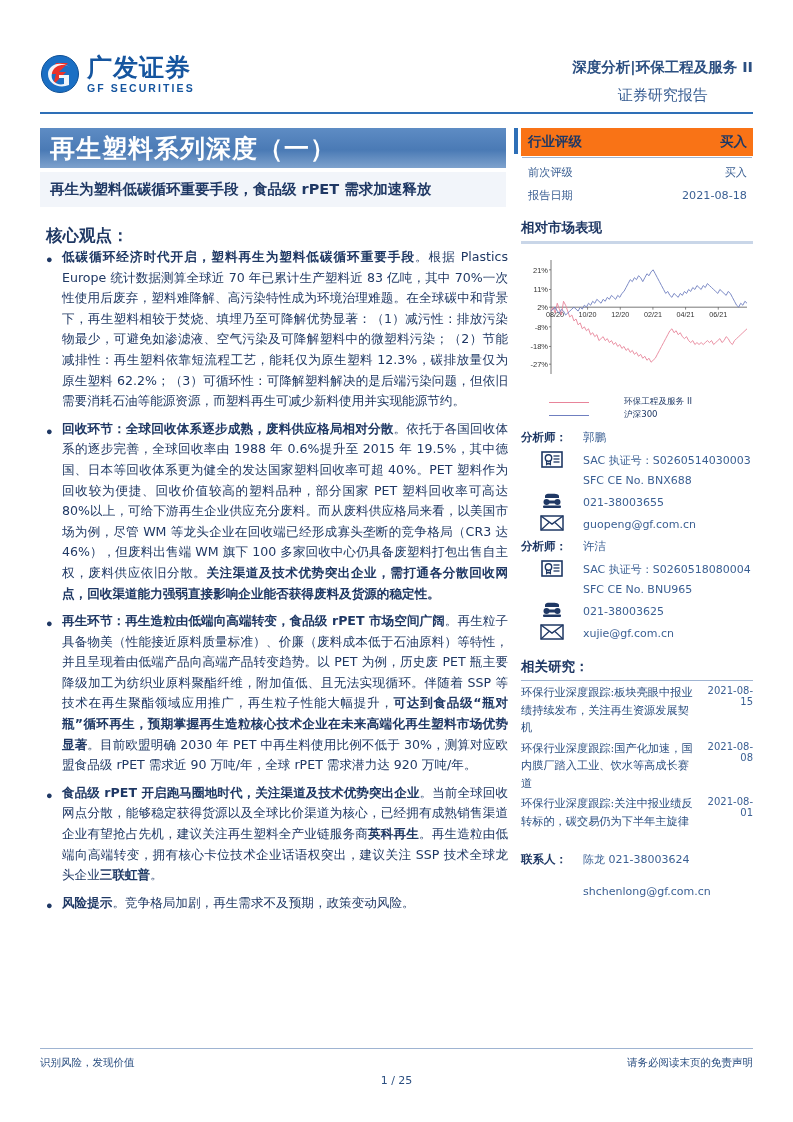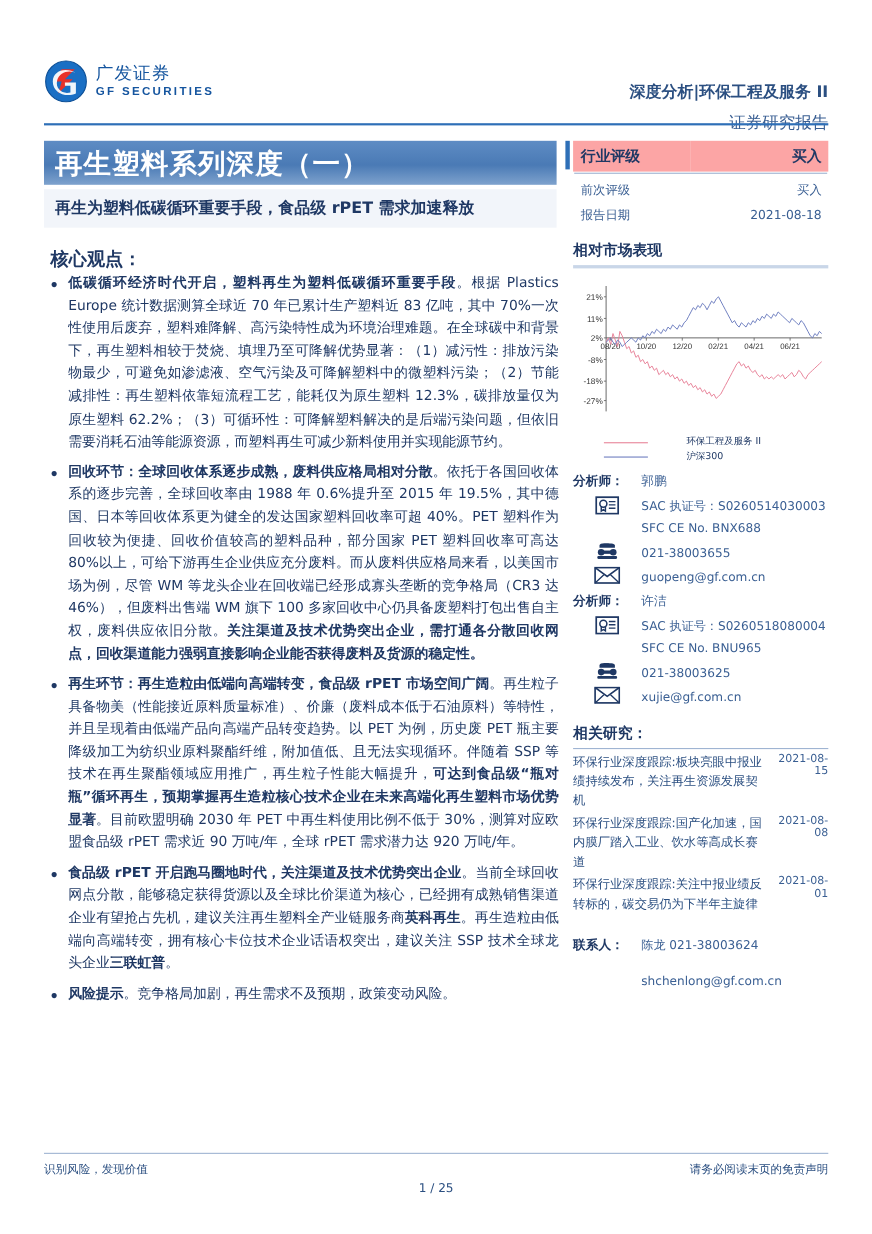--- a/index.html
+++ b/index.html
@@ -13,27 +13,27 @@
   }
   .page { position:absolute; inset:0; }
 
   
   .header { position:absolute; left:40px; top:52px; width:713px; height:62px; }
   .logo-wrap { position:absolute; left:0; top:2px; display:flex; align-items:center; gap:7px; }
   .logo-mark { width:40px; height:40px; position:relative; }
   .logo-text { display:flex; flex-direction:column; line-height:1; }
   .logo-cn {
     font-family:"DejaVu Sans",sans-serif;
-    font-size:16px; font-weight:normal; color:#15559f; letter-spacing:1px;
+    font-size:25px; font-weight:bold; color:#15559f; letter-spacing:1px;
   }
   .logo-en {
     font-size:10.5px; font-weight:bold; color:#15559f;
     letter-spacing:2.1px; margin-top:3px;
   }
-  .hdr-right { position:absolute; right:0; top:22px; text-align:right; }
+  .hdr-right { position:absolute; right:0; top:6px; text-align:center; }
   .hdr-line1 { font-size:14.5px; color:#2b4f81; font-weight:600; font-family:"DejaVu Sans",sans-serif;}
   .hdr-line2 { font-size:15px; color:#3a5f93; margin-top:9px; font-family:Liberation Serif, serif;}
   .hdr-rule { position:absolute; left:0; top:60px; width:713px; height:2px; background:#2e6fb7; }
 
   
   .title-bar {
     position:absolute; left:40px; top:128px; width:466px; height:40px;
     background:linear-gradient(to bottom,#5e8cc4 0%,#4a7ab5 55%,#7ea2cd 100%);
     display:flex; align-items:center;
   }
@@ -68,21 +68,21 @@
 
   
   .side { position:absolute; left:521px; top:128px; width:232px; }
   .side-accentbar {
     position:absolute; left:514px; top:128px; width:4px; height:26px; background:#2e6fb7;
   }
 
   .rate-tbl { width:232px; border-collapse:collapse; }
   .rate-tbl td { font-family:"DejaVu Sans",sans-serif; }
   .rate-head td {
-    background:#fca5a5; font-size:13.5px; font-weight:bold; color:#1f3864;
+    background:#f97316; font-size:13.5px; font-weight:bold; color:#1f3864;
     padding:5px 6px 5px 7px;
   }
   .rate-head td.r { text-align:right; }
   .rate-row td {
     font-size:11.2px; color:#3a5f93; padding:5px 6px 2px 7px;
     border-top:1px solid #ffffff;
   }
   .rate-row td.r { text-align:right; }
   .rate-sep { height:1px; background:#9fb4d2; }
 

